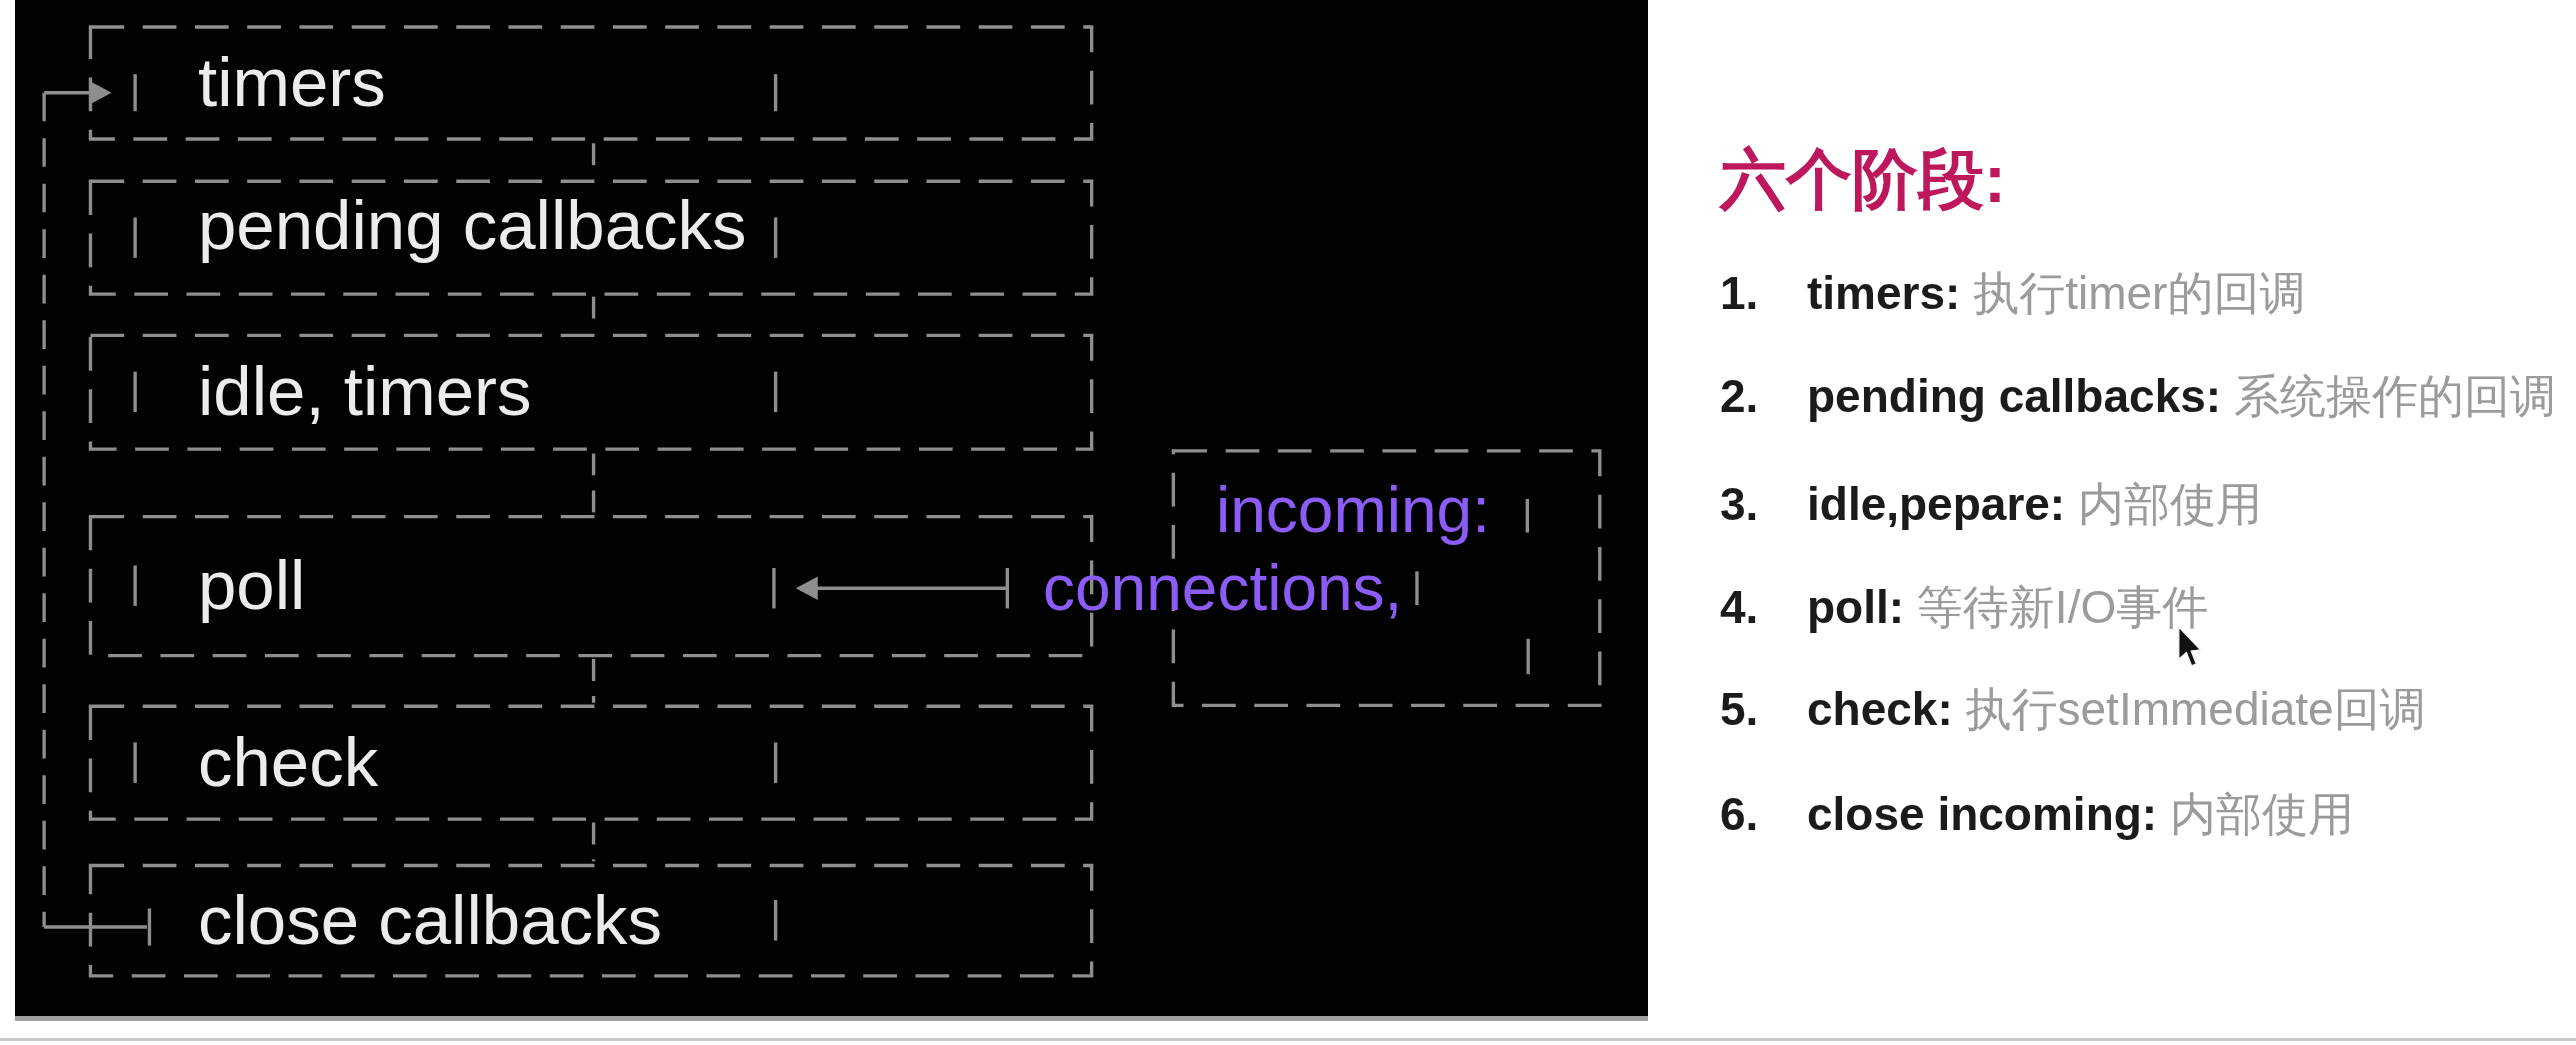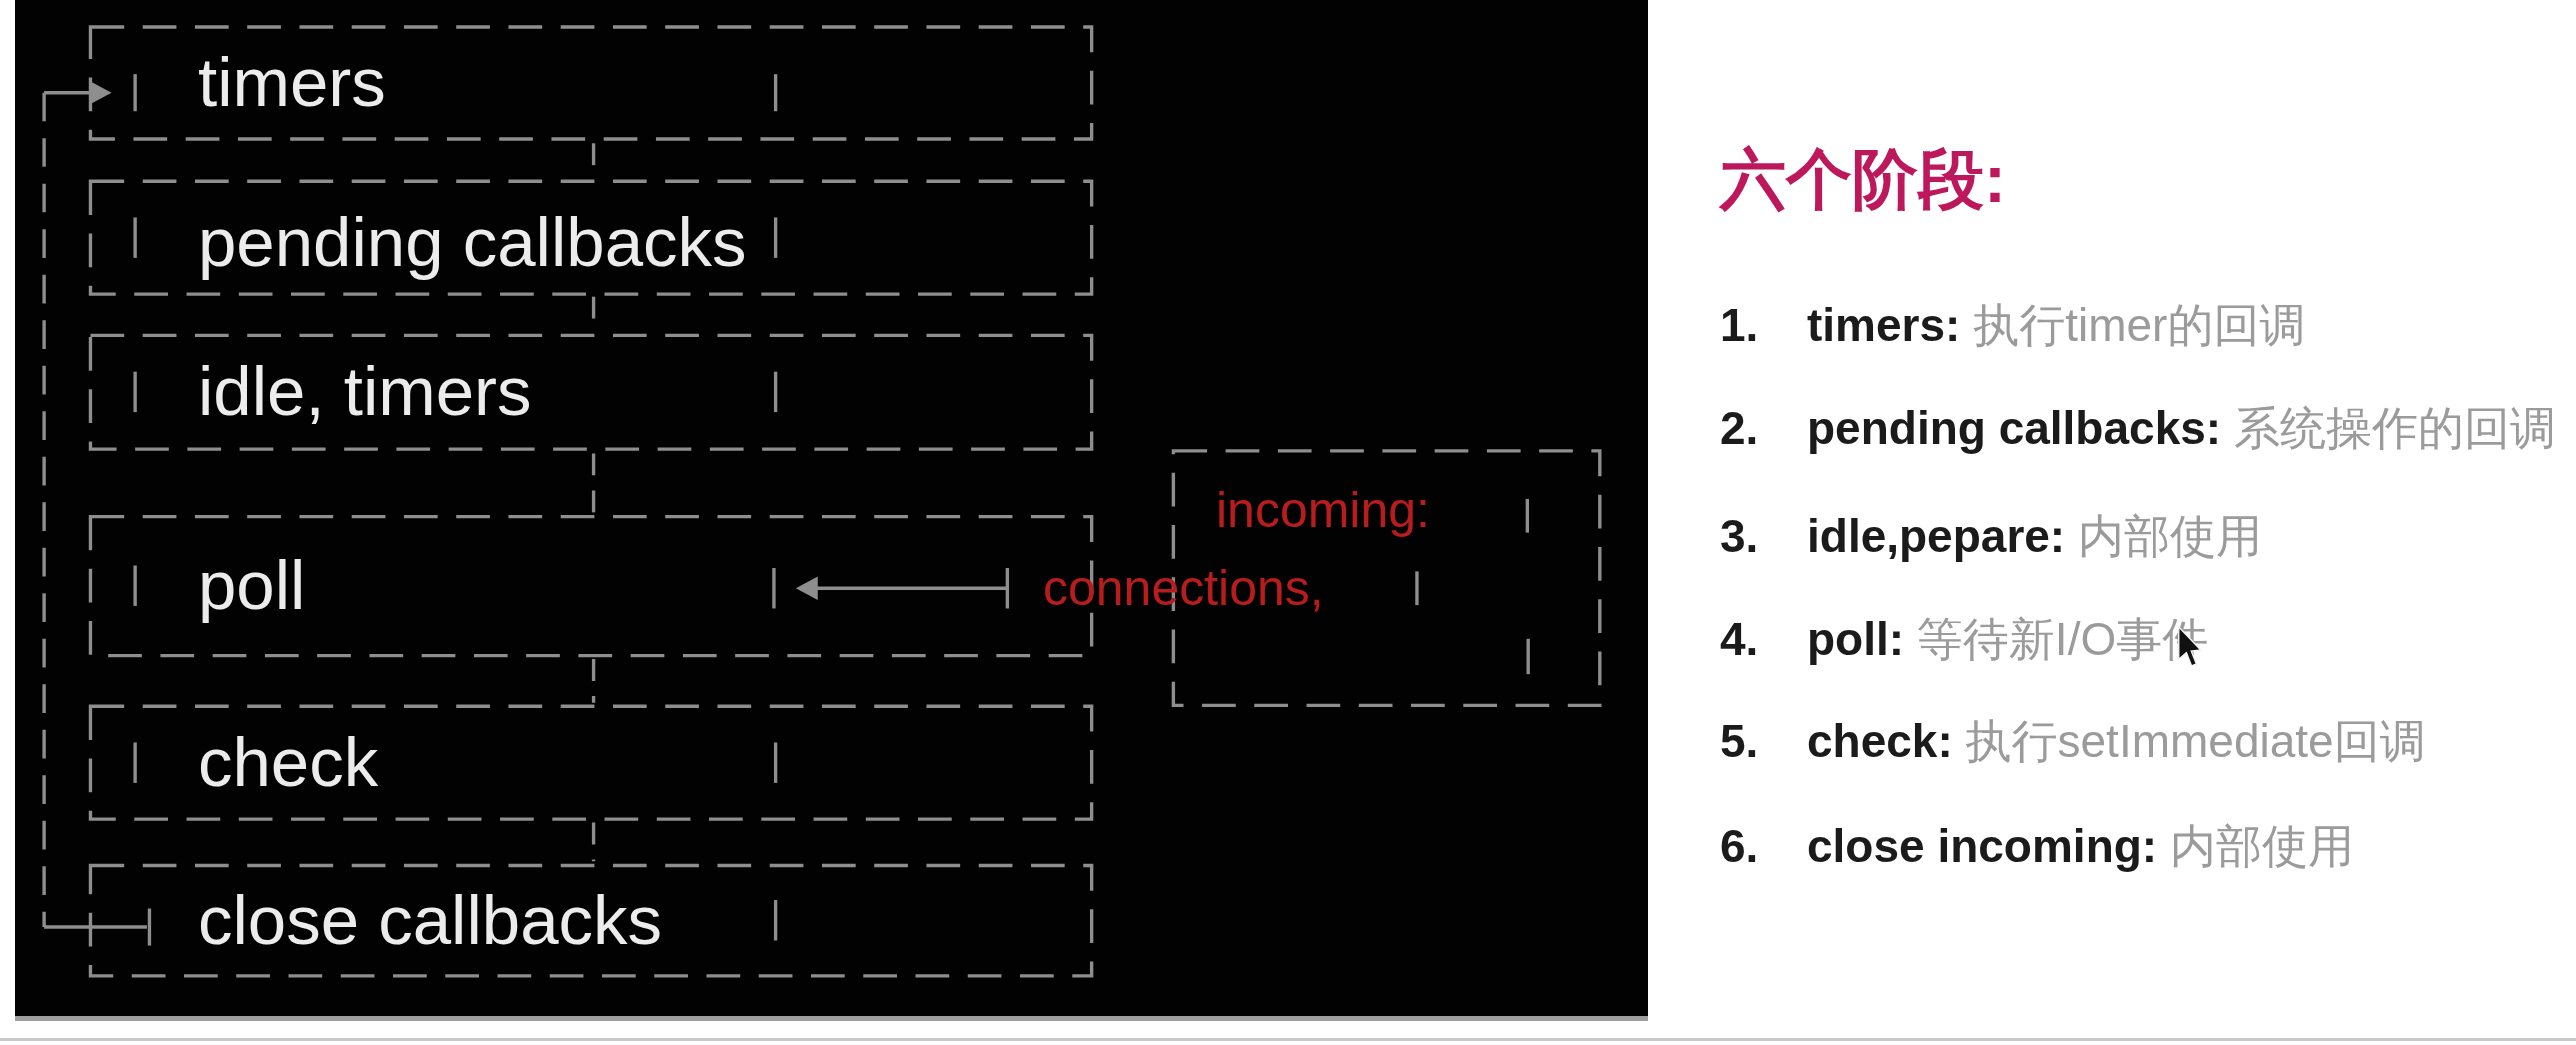--- a/index.html
+++ b/index.html
@@ -17,30 +17,30 @@
     background:#020202;
     border-bottom:5.9px solid #9f9f9f;
   }
   .diagram-svg{position:absolute;left:0;top:0;width:2576px;height:1045px;}
   .box-label{
     position:absolute;left:198px;height:76px;line-height:76px;
     color:#ececec;font-size:69px;font-weight:400;white-space:nowrap;
   }
   .side-line{
     position:absolute;height:72px;line-height:72px;
-    color:#b91c1c;font-size:50px;font-weight:400;white-space:nowrap;
+    color:#8b5cf6;font-size:64px;font-weight:400;white-space:nowrap;
   }
   
   .panel-title{
     position:absolute;left:1720px;top:135px;
     font-size:66px;font-weight:bold;color:#be185d;white-space:nowrap;
   }
   .list-item{
     position:absolute;left:1720px;width:851px;height:52px;
-    font-size:46px;color:#1b1b1b;white-space:nowrap;margin-top:32px;
+    font-size:46px;color:#1b1b1b;white-space:nowrap;
   }
   .list-item .num{display:inline-block;width:87px;font-weight:bold;}
   .list-item .lbl{font-weight:bold;}
   .list-item .desc{color:#9b9b9b;font-weight:400;}
   .bottom-line{
     position:absolute;left:0;top:1038px;width:2576px;height:3.4px;
     background:#c9c9c9;
   }
   .cursor{position:absolute;left:2177px;top:627px;}
 </style>
@@ -104,21 +104,21 @@
     <polygon points="944,698 970,684 970,712" fill="#8e8e8e"></polygon>
 
     <g stroke="#8e8e8e" stroke-width="4">
       <line x1="1812" y1="592" x2="1812" y2="632"></line>
       <line x1="1681" y1="678" x2="1681" y2="718"></line>
       <line x1="1813" y1="758" x2="1813" y2="800"></line>
     </g>
   </svg>
 
   <div class="box-label" style="top:45px">timers</div>
-  <div class="box-label" style="top:205px">pending callbacks</div>
+  <div class="box-label" style="top:188px">pending callbacks</div>
   <div class="box-label" style="top:354px">idle, timers</div>
   <div class="box-label" style="top:548px">poll</div>
   <div class="box-label" style="top:725px">check</div>
   <div class="box-label" style="top:883px">close callbacks</div>
 
   <div class="side-line" style="left:1216px;top:474px">incoming:</div>
   <div class="side-line" style="left:1043px;top:552px">connections,</div>
 
   <div class="panel-title">六个阶段:</div>
 

